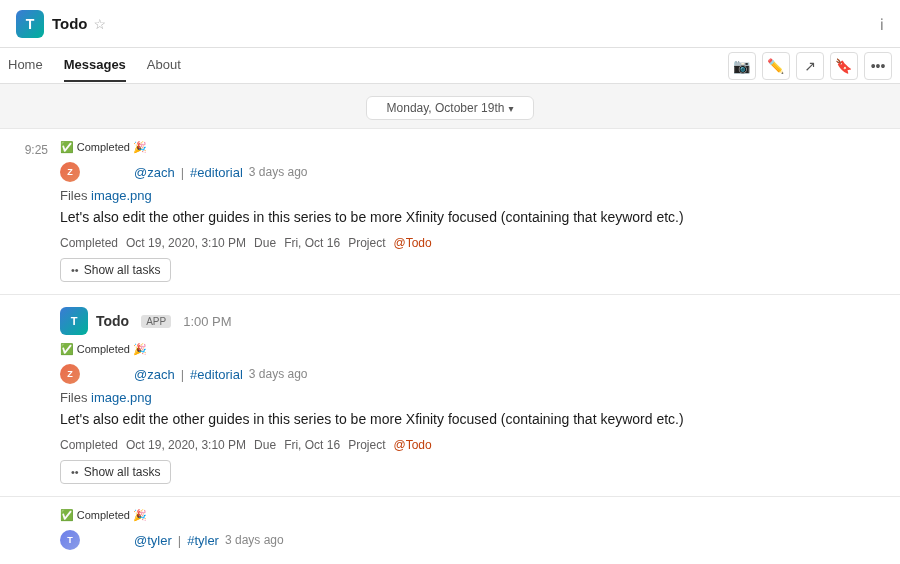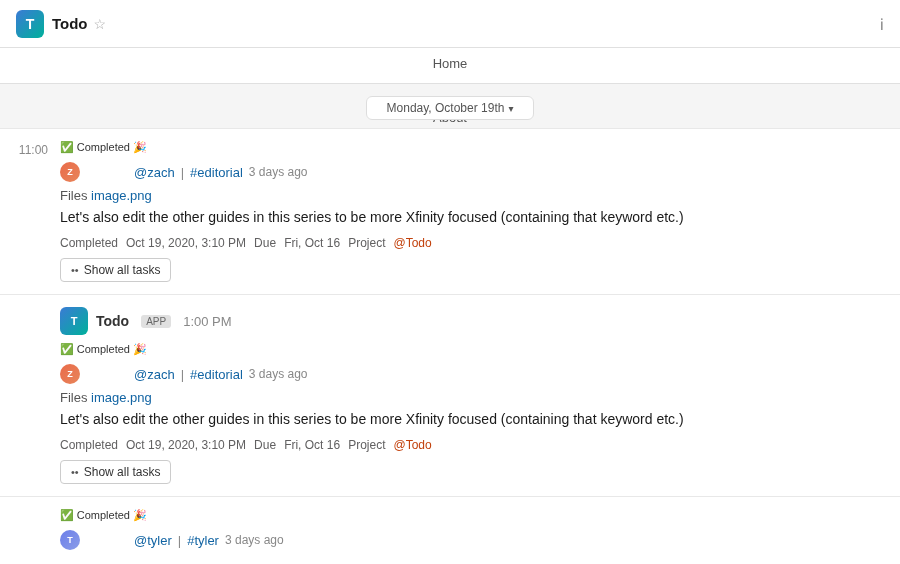--- a/index.html
+++ b/index.html
@@ -8,21 +8,21 @@
     
     .top-bar { display: flex; align-items: center; padding: 0 16px; height: 48px; background: #fff; border-bottom: 1px solid #e0e0e0; }
     .app-icon { width: 28px; height: 28px; border-radius: 6px; background: linear-gradient(135deg, #3a7bd5, #00b09b); display: flex; align-items: center; justify-content: center; margin-right: 8px; }
     .app-icon-inner { color: #fff; font-size: 14px; font-weight: bold; }
     .app-title { font-size: 15px; font-weight: 600; color: #1a1a1a; }
     .star-icon { margin-left: 6px; color: #aaa; font-size: 14px; cursor: pointer; }
     .top-bar-actions { margin-left: auto; display: flex; gap: 12px; color: #888; }
     .top-bar-actions span { cursor: pointer; font-size: 16px; }
 
     
-    .nav-tabs { display: flex; align-items: center; padding: 0 8px; background: #fff; border-bottom: 1px solid #e0e0e0; height: 36px; gap: 21px; flex-direction: column; }
+    .nav-tabs { display: flex; align-items: center; padding: 0 8px; background: #fff; border-bottom: 1px solid #e0e0e0; height: 36px; gap: 21px; }
     .nav-tab { font-size: 13px; color: #555; cursor: pointer; padding: 8px 0; border-bottom: 2px solid transparent; }
     .nav-tab.active { color: #1a1a1a; font-weight: 600; border-bottom: 2px solid #333; }
 
     
     .main { display: flex; height: calc(564px - 84px); }
     .messages-col { flex: 1; overflow-y: auto; padding: 0; }
 
     
     .date-header-row { display: flex; align-items: center; justify-content: center; padding: 12px 0 8px; }
     .date-header-btn { background: #fff; border: 1px solid #ddd; border-radius: 6px; padding: 4px 20px; font-size: 12px; color: #555; cursor: pointer; display: flex; align-items: center; gap: 4px; }
@@ -84,20 +84,21 @@
     </div>
     <span class="app-title">Todo</span>
     <span class="star-icon">☆</span>
     <div class="top-bar-actions">
       <span>ℹ</span>
     </div>
   </div>
 
   <div class="nav-tabs">
     <span class="nav-tab">Home</span>
+    <span class="nav-tab active">Messages</span>
     <span class="nav-tab">About</span>
 
     <div style="margin-left:auto; display:flex; gap:6px;">
       <div class="toolbar-btn">📷</div>
       <div class="toolbar-btn">✏️</div>
       <div class="toolbar-btn">↗</div>
       <div class="toolbar-btn">🔖</div>
       <div class="toolbar-btn">•••</div>
     </div>
   </div>
@@ -107,21 +108,21 @@
 
       <div class="date-header-row">
         <button class="date-header-btn">
           <span>Monday, October 19th</span>
           <span class="chevron">▾</span>
         </button>
       </div>
 
       <div class="message-block">
         <div class="message-time-col">
-          <span>11:00</span>
+          <span>9:25</span>
         </div>
         <div class="message-content">
           <div class="completed-header">✅ Completed 🎉</div>
           <div class="sender-row">
             <div class="avatar-img avatar-zach">
               <span>Z</span>
             </div>
             <span class="sender-name">@zach</span>
             <span style="color:#888;">|</span>
             <span class="sender-channel">#editorial</span>

